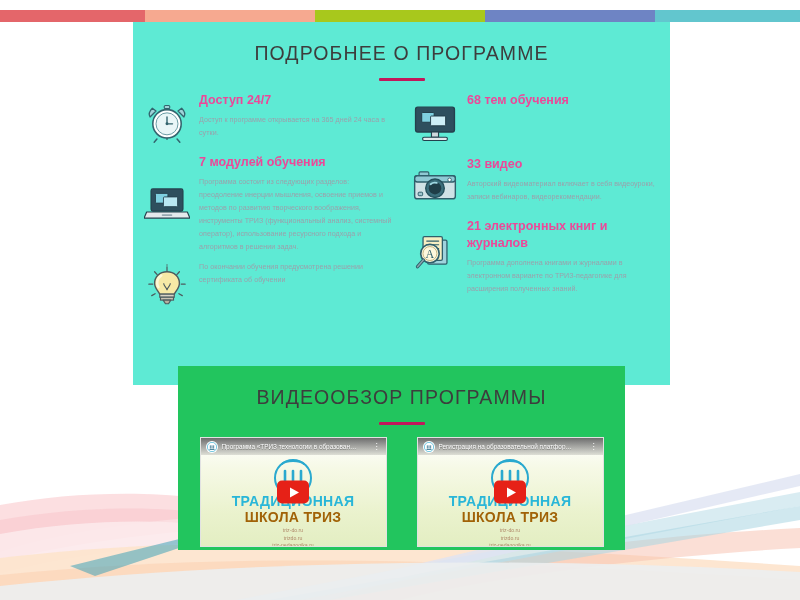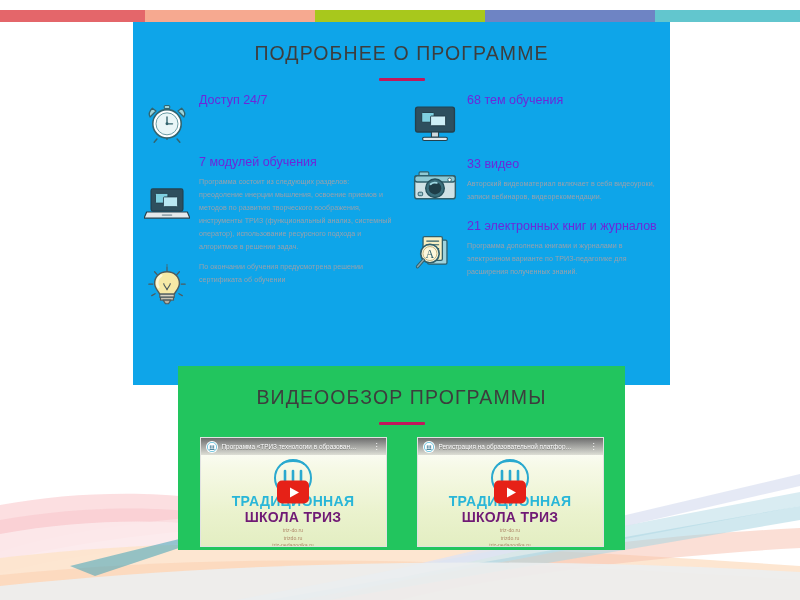--- a/index.html
+++ b/index.html
@@ -7,41 +7,41 @@
     width:800px;height:600px;overflow:hidden;position:relative;
     background:#ffffff;
     font-family:"Liberation Sans","DejaVu Sans",sans-serif;
   }
   
   #bg-decor{position:absolute;inset:0;width:800px;height:600px;z-index:0;}
   
   #top-bar{position:absolute;left:0;top:10px;width:800px;height:12px;display:flex;z-index:3;}
   #top-bar .seg{height:100%;}
   
-  .panel{position:absolute;background:#0ea5e9;z-index:2;}
+  .panel{position:absolute;background:#5eead4;z-index:2;}
   #panel-features{left:133px;top:22px;width:537px;height:363px;}
   #panel-video{left:178px;top:366px;width:447px;height:184px;background:#22c55e;}
   
   .section-title{
     text-align:center;color:#3d3d3d;font-size:19.5px;letter-spacing:1.1px;
     font-weight:400;margin:0;padding-top:20px;
   }
   .title-rule{width:46px;height:3px;background:#c2185b;margin:13px auto 0 auto;border-radius:1px;}
   
   #features-grid{
     position:absolute;left:133px;top:92px;width:537px;height:290px;
     display:grid;grid-template-columns:268px 268px;z-index:3;
   }
   .col{display:flex;flex-direction:column;padding:0 6px 0 10px;box-sizing:border-box;}
   .feature{display:flex;gap:8px;align-items:flex-start;margin-bottom:6px;}
   .feature .ico{flex:0 0 48px;width:48px;height:52px;display:flex;align-items:center;justify-content:center;}
   .feature .ico svg{display:block;}
   .feature .txt{flex:1 1 auto;min-width:0;}
   .feature h3{
-    margin:0 0 5px 0;color:#6d28d9;font-size:12.5px;font-weight:400;line-height:1.35;
+    margin:0 0 5px 0;color:#ec4899;font-size:12.5px;font-weight:700;line-height:1.35;
   }
   .feature p{
     margin:0;color:#9aa1ab;font-size:7.1px;line-height:1.85;letter-spacing:.05px;
   }
   .f-24 .ico{margin-top:4px}
   .f-mod .ico{align-self:center}
   .f-cert .ico{align-self:center}
   .f-68 .ico{margin-top:6px}
   .f-33 .ico{margin-top:4px}
   .f-books .ico{margin-top:10px}
@@ -58,21 +58,21 @@
     background:linear-gradient(180deg,rgba(20,20,20,.62),rgba(20,20,20,.12));
   }
   .vbar .chan{flex:0 0 12px;width:12px;height:12px;border-radius:50%;background:#ffffff;display:flex;align-items:center;justify-content:center;}
   .vbar .vtitle{
     flex:1 1 auto;color:#ffffff;font-size:6.4px;white-space:nowrap;overflow:hidden;text-overflow:ellipsis;
     text-shadow:0 1px 1px rgba(0,0,0,.4);
   }
   .vbar .vdots{flex:0 0 8px;color:#fff;font-size:8px;line-height:1;text-align:center;}
   .vlogo{position:absolute;left:50%;top:20px;transform:translateX(-50%);}
   .vline1{position:absolute;left:0;top:55px;width:100%;text-align:center;color:#29b6d8;font-size:14px;font-weight:700;letter-spacing:.3px;}
-  .vline2{position:absolute;left:0;top:71px;width:100%;text-align:center;color:#701a75;font-size:14px;font-weight:700;letter-spacing:.3px;}
+  .vline2{position:absolute;left:0;top:71px;width:100%;text-align:center;color:#a16207;font-size:14px;font-weight:700;letter-spacing:.3px;}
   .vurls{position:absolute;left:0;top:89px;width:100%;text-align:center;color:#b08a6a;font-size:5.2px;line-height:1.45;}
   .vplay{
     position:absolute;left:50%;top:50%;transform:translate(-50%,-50%);
     width:32px;height:23px;border-radius:5px;background:#e62117;
     display:flex;align-items:center;justify-content:center;
   }
   .vplay .tri{width:0;height:0;border-left:9px solid #fff;border-top:5.5px solid transparent;border-bottom:5.5px solid transparent;margin-left:2px;}
 </style>
 </head>
 <body>
@@ -121,20 +121,21 @@
           <circle cx="24" cy="26" r="12" fill="#e9f6f7" stroke="#5f949c" stroke-width="1"></circle>
           <circle cx="24" cy="26" r="1.6" fill="#33646e"></circle>
           <path d="M24 26 L24 18.5 M24 26 L30 26" stroke="#33646e" stroke-width="1.5" stroke-linecap="round" fill="none"></path>
           <path d="M24 8.5 L24 10.5 M24 41.5 L24 43" stroke="#33646e" stroke-width="1.4" stroke-linecap="round"></path>
           <path d="M13 42.5 L10 46 M35 42.5 L38 46" stroke="#33646e" stroke-width="1.6" stroke-linecap="round"></path>
           <rect x="21" y="6" width="6" height="3.4" rx="1.2" fill="#9fd3d8" stroke="#33646e" stroke-width="1.2"></rect>
         </svg>
       </div>
       <div class="txt">
         <h3>Доступ 24/7</h3>
+        <p>Доступ к программе открывается на 365 дней 24 часа в сутки.</p>
       </div>
     </div>
 
     <div class="feature f-mod">
       <div class="ico">
         <svg width="46" height="40" viewBox="0 0 52 44">
           <rect x="8" y="5" width="36" height="25" rx="2" fill="#2e4f5e" stroke="#24404d" stroke-width="1.4"></rect>
           <rect x="13" y="10" width="14" height="11" rx="1" fill="#7fd0e0" stroke="#24404d" stroke-width="1"></rect>
           <rect x="22" y="14" width="16" height="11" rx="1" fill="#b9e7f2" stroke="#24404d" stroke-width="1"></rect>
           <path d="M3 31 L49 31 L52 38 L0 38 Z" fill="#e4e9ec" stroke="#24404d" stroke-width="1.3" stroke-linejoin="round"></path>

